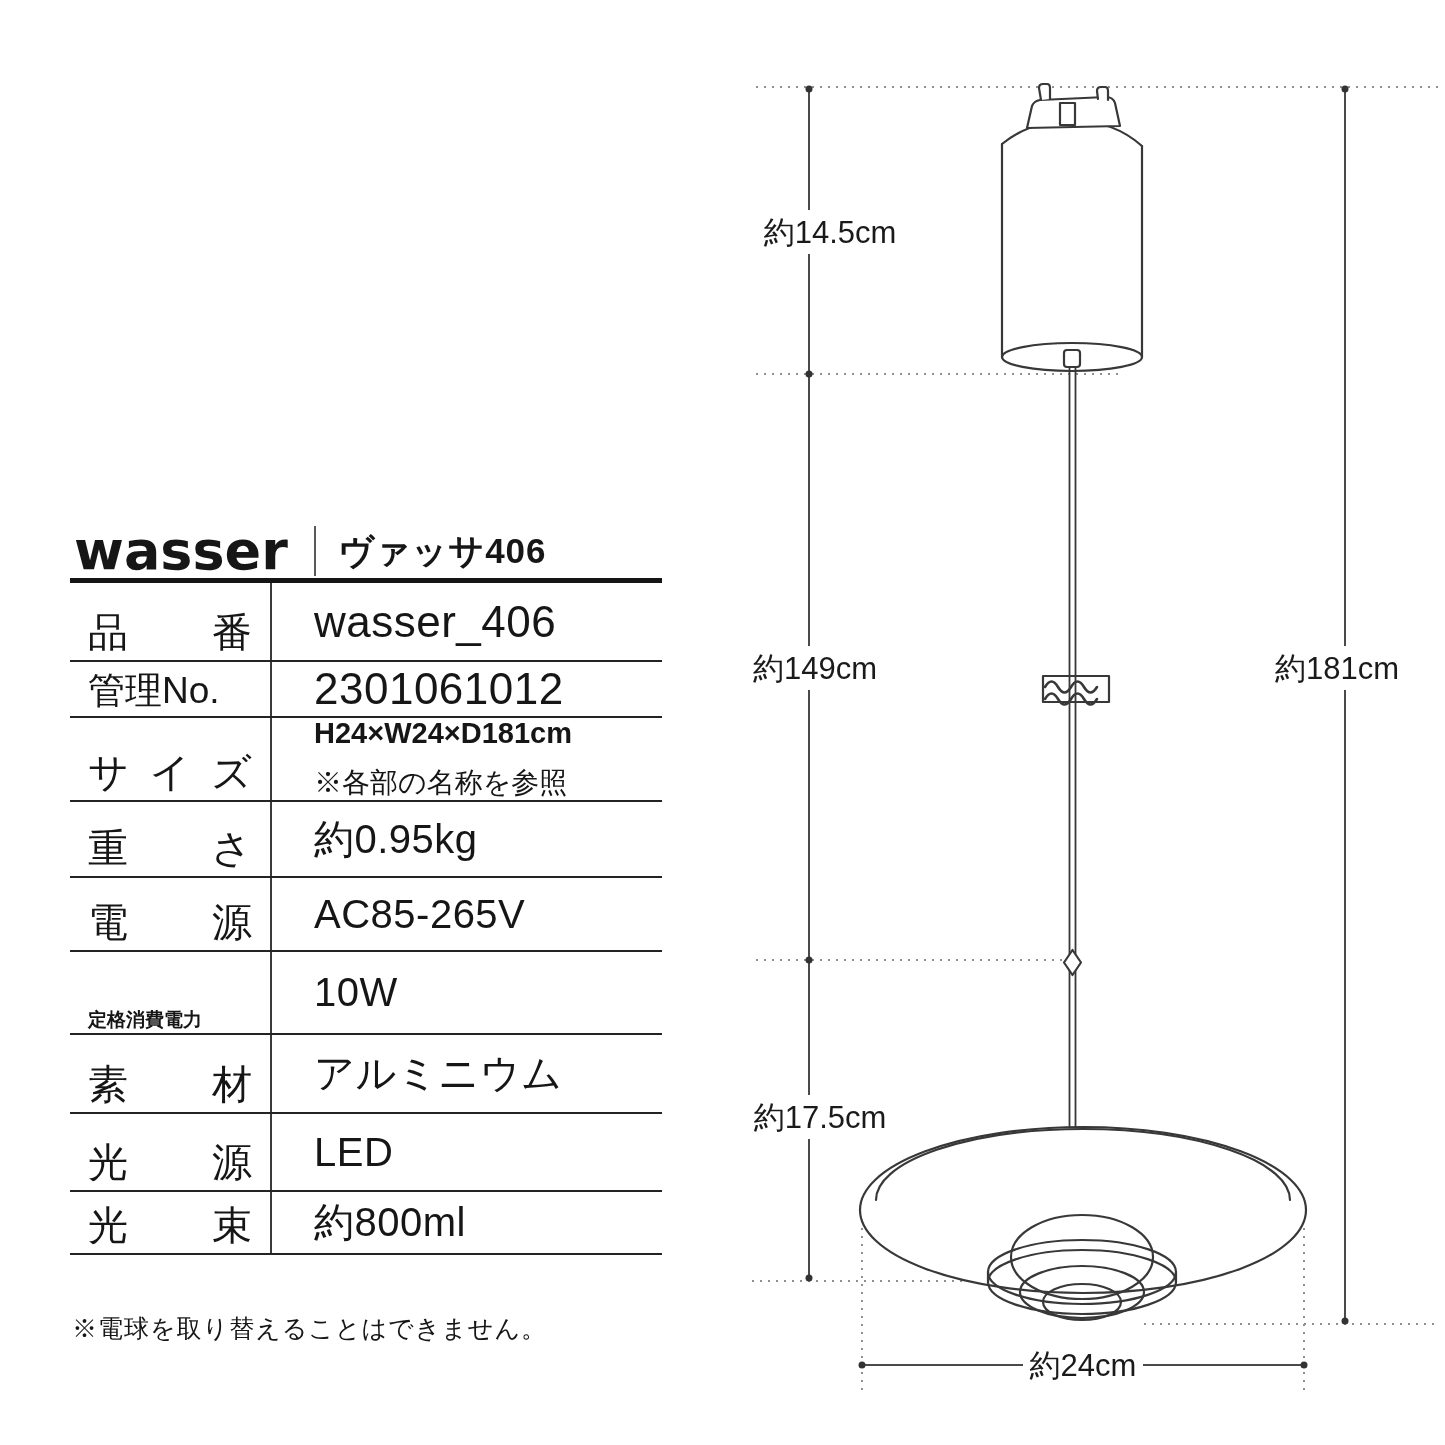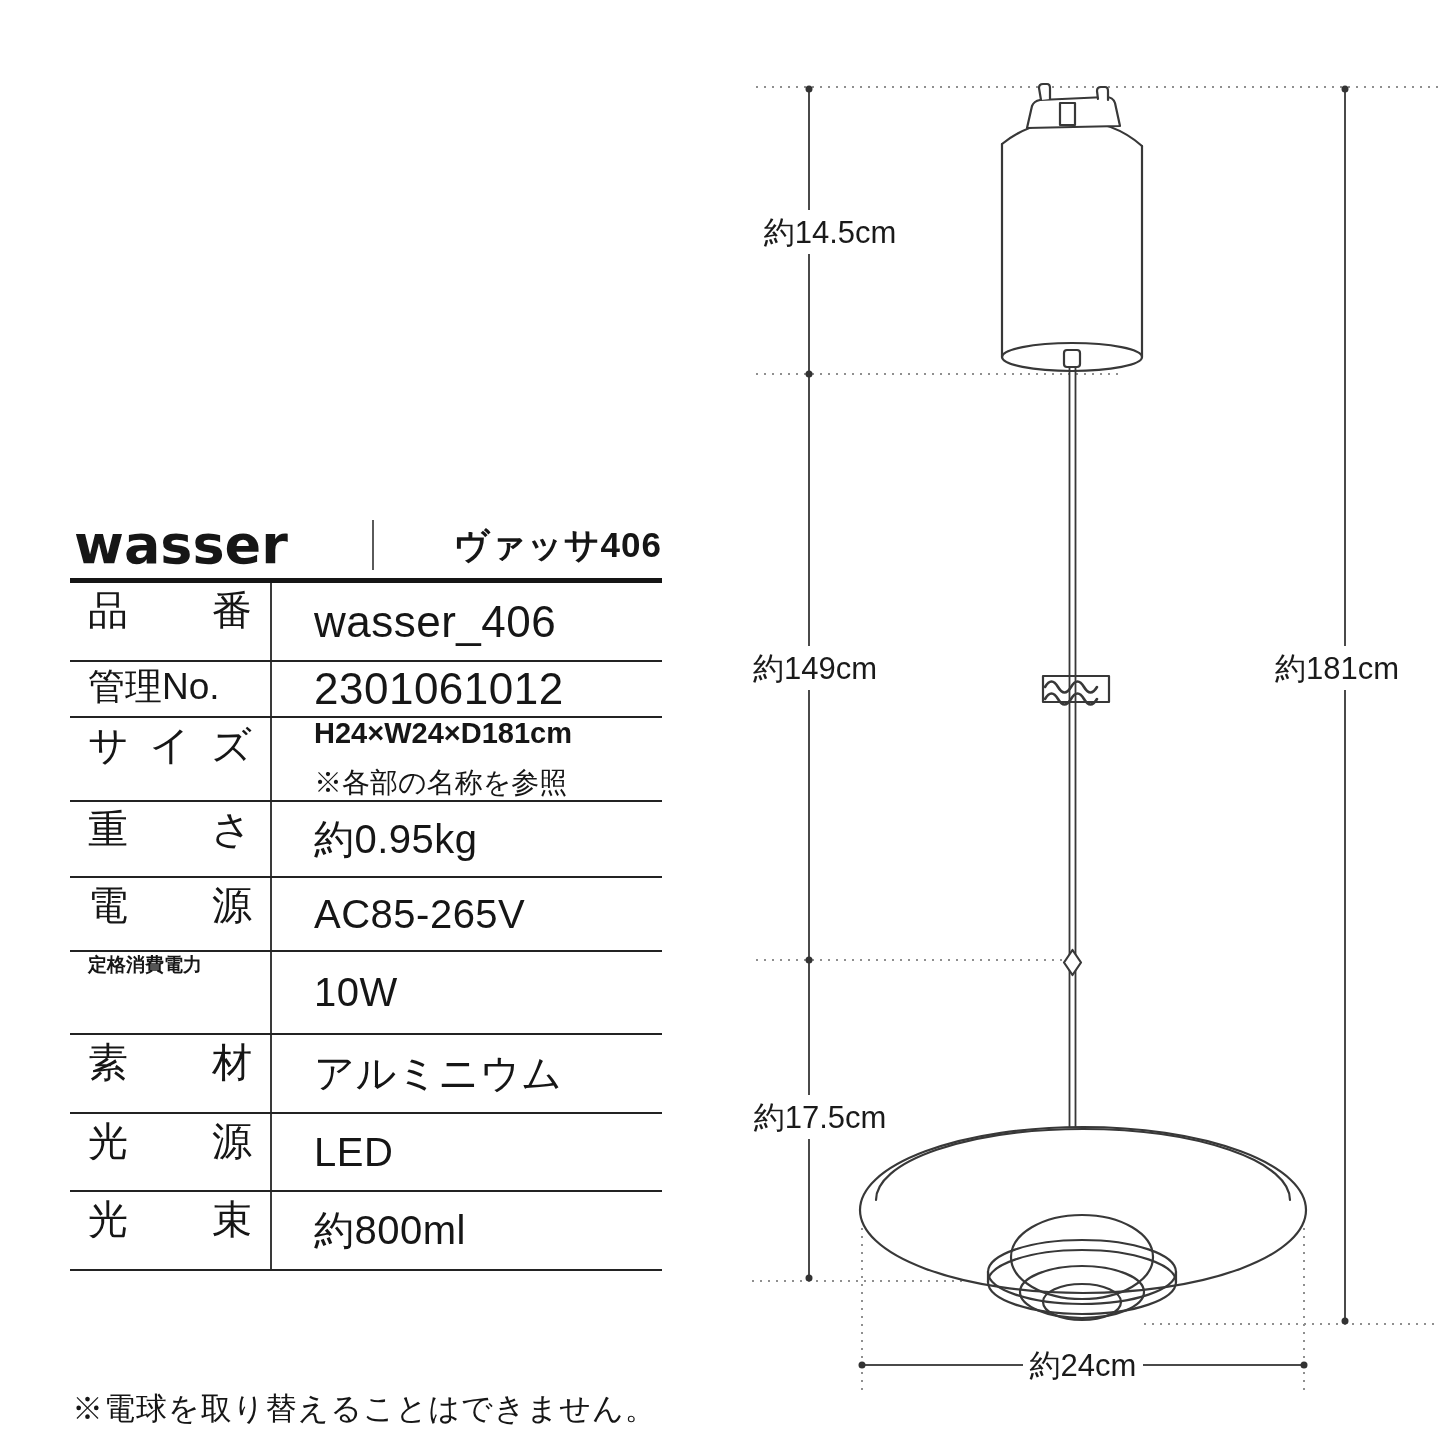--- a/index.html
+++ b/index.html
@@ -2,42 +2,42 @@
 <html><head>
 <meta charset="utf-8">
 <style>
   html,body{margin:0;padding:0;background:#fff;}
   .canvas{position:relative;width:1445px;height:1445px;background:#ffffff;overflow:hidden;
           color:#161616;font-family:"Liberation Sans",sans-serif;}
 
   
   .spec{position:absolute;left:70px;top:513px;width:592px;}
   .spec-header{display:flex;align-items:flex-end;height:70px;box-sizing:border-box;
-               padding-bottom:6px;border-bottom:5px solid #151515;justify-content:space-between;}
+               border-bottom:5px solid #151515;}
   .logo{font-family:"DejaVu Sans",sans-serif;font-size:54px;font-weight:800;line-height:1;
         letter-spacing:0;padding-left:4px;}
   .header-divider{width:2px;height:50px;background:#5a5a5a;margin:0 0 2px 26px;}
   .product-name{font-size:35px;font-weight:700;margin-left:22px;margin-bottom:3px;letter-spacing:1px;}
 
   .row{display:flex;align-items:stretch;border-bottom:2px solid #232323;box-sizing:border-box;}
-  .cell-label{width:200px;box-sizing:border-box;padding:0 18px;display:flex;align-items:flex-start;
+  .cell-label{width:200px;box-sizing:border-box;padding:0 18px;display:flex;align-items:flex-end;
               font-size:40px;font-weight:500;}
   .cell-label > span{width:100%;text-align:justify;text-align-last:justify;}
   .row.compact .cell-label > span{text-align:left;text-align-last:left;}
   .row.mid-label .cell-label{font-size:37px;}
   .row.small-label .cell-label{font-size:19px;font-weight:600;}
   .cell-value{flex:1;border-left:2px solid #3a3a3a;padding-left:42px;display:flex;
               flex-direction:column;justify-content:center;font-size:40px;font-weight:400;
               letter-spacing:0.5px;}
   .row.big-value .cell-value{font-size:44px;}
   .val-note{font-size:28px;margin-top:14px;}
   .row.twoline .cell-value{font-size:29px;font-weight:600;letter-spacing:0;}
   .row.twoline .val-note{font-weight:500;}
 
-  .footnote{position:absolute;left:72px;top:1388px;font-size:31px;font-weight:500;letter-spacing:1px;}
+  .footnote{position:absolute;left:72px;top:1312px;font-size:25px;font-weight:500;letter-spacing:1px;}
 
   
   svg.diagram{position:absolute;left:0;top:0;width:1445px;height:1445px;}
   .dash line{stroke:#8f8f8f;stroke-width:2;stroke-dasharray:2 6;}
   .dim line{stroke:#4a4a4a;stroke-width:2;}
   .dim circle{fill:#333;}
   .lamp path,.lamp line,.lamp ellipse,.lamp rect{stroke:#383838;stroke-width:2.2;fill:none;
       stroke-linecap:round;stroke-linejoin:round;}
   .lamp .wfill{fill:#ffffff;}
   .cordline{stroke:#383838;stroke-width:1.8;}
@@ -116,21 +116,21 @@
         </div>
     </div>
     <div class="row" style="height:78px">
       <div class="cell-label">
           <span>光源</span>
         </div>
       <div class="cell-value">
           <span>LED</span>
         </div>
     </div>
-    <div class="row" style="height:79px">
+    <div class="row" style="height:63px">
       <div class="cell-label">
           <span>光束</span>
         </div>
       <div class="cell-value">
           <span>約800ml</span>
         </div>
     </div>
   </div>
 
   <div class="footnote">※電球を取り替えることはできません。</div>

